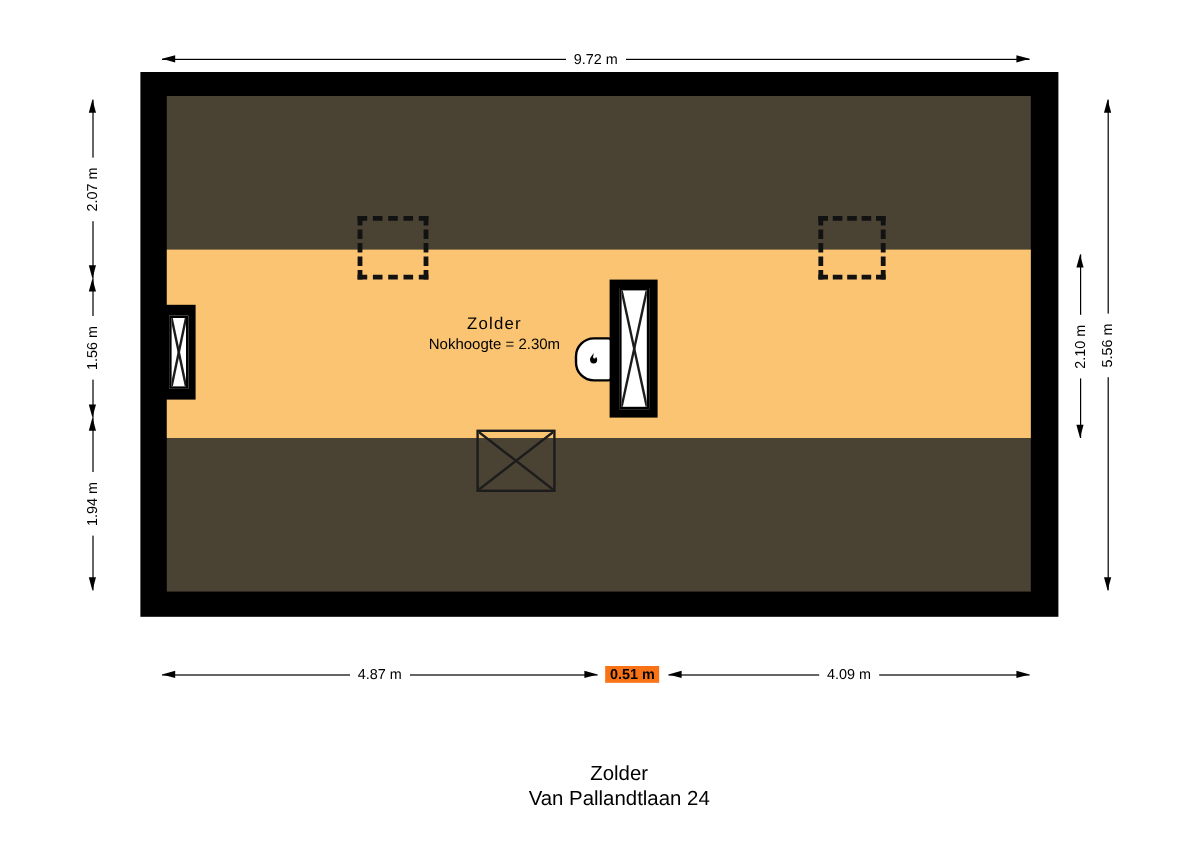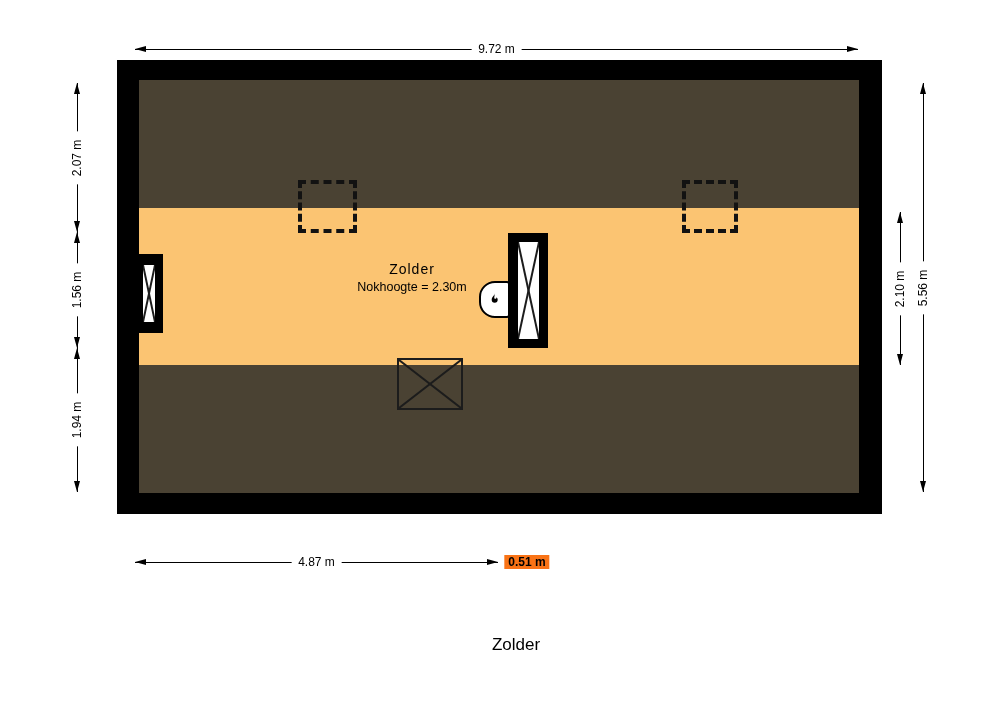--- a/index.html
+++ b/index.html
@@ -157,18 +157,25 @@
     <span class="dim-label">5.56 m</span>
   </div>
 
   <div class="dim-h dim-bottom-left">
     <div class="line"></div>
     <div class="ah ah-left"></div>
     <div class="ah ah-right"></div>
     <span class="dim-label">4.87 m</span>
   </div>
   <span class="dim-bottom-mid-label">0.51 m</span>
+  <div class="dim-h dim-bottom-right">
+    <div class="line"></div>
+    <div class="ah ah-left"></div>
+    <div class="ah ah-right"></div>
+    <span class="dim-label">4.09 m</span>
+  </div>
 
   <div class="caption">
     <div>Zolder</div>
+    <div>Van Pallandtlaan 24</div>
   </div>
 
 </div>
 
 </body></html>

